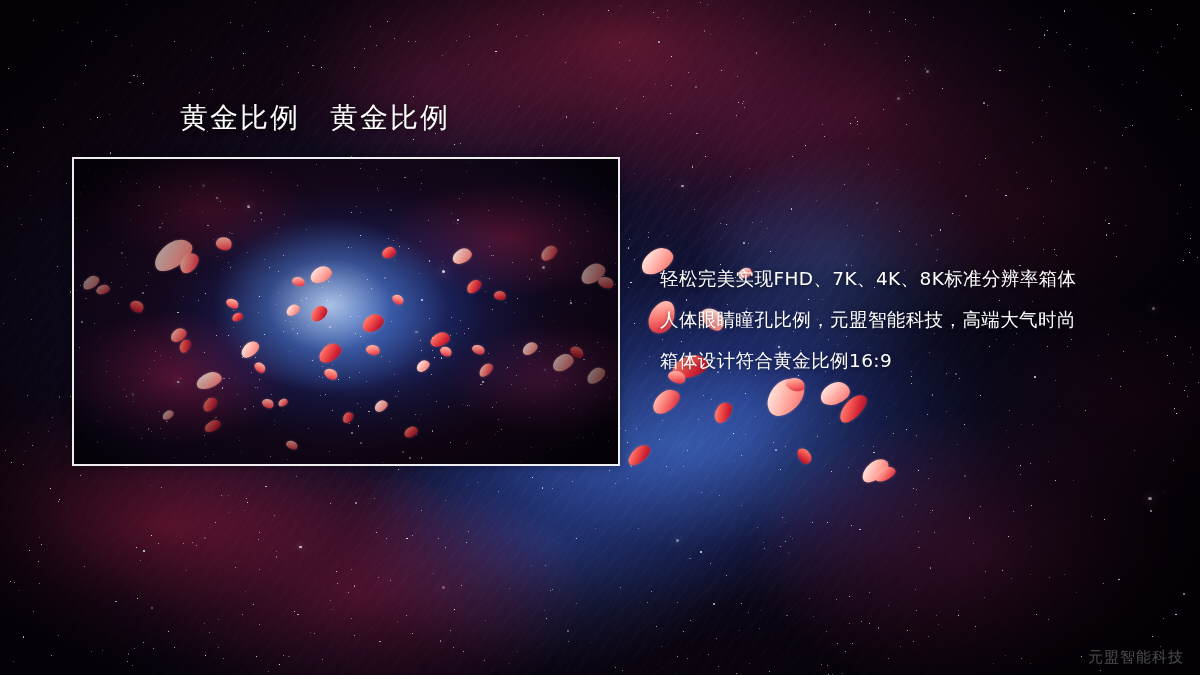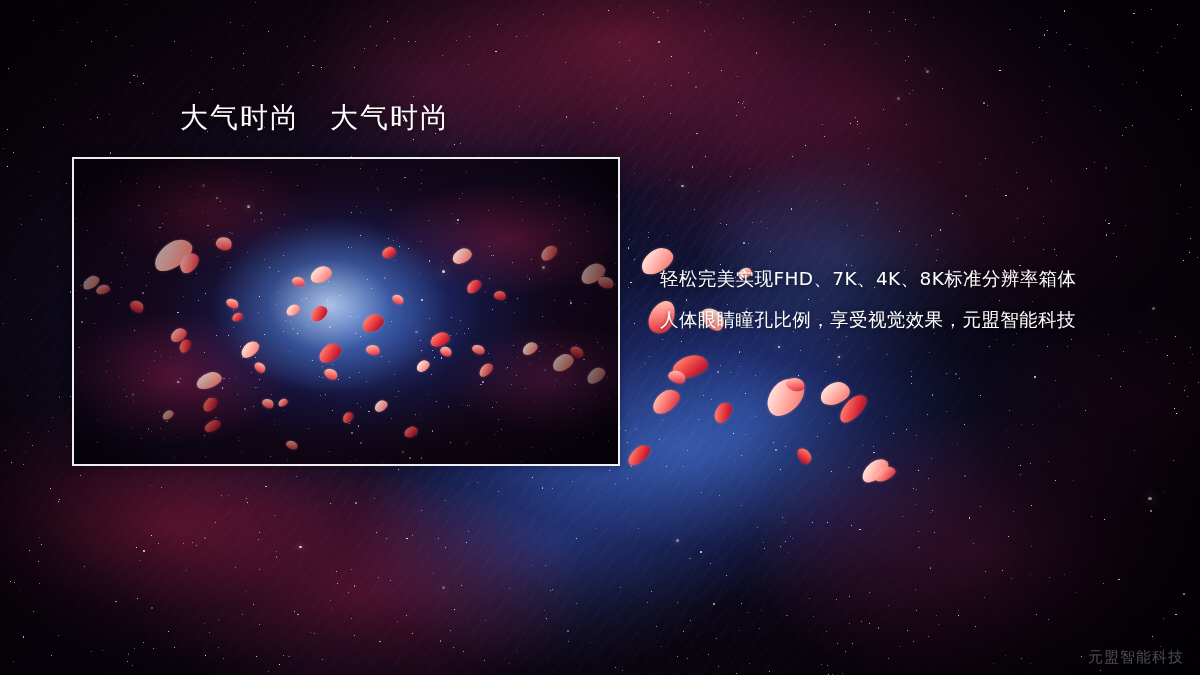--- a/index.html
+++ b/index.html
@@ -1542,22 +1542,23 @@
           <div class="petal" style="left:524px;top:118px;width:16px;height:11px;transform:rotate(24deg);opacity:1"></div>
           <div class="petal pale" style="left:512px;top:210px;width:20px;height:13px;transform:rotate(-34deg);opacity:1"></div>
           <div class="petal deep" style="left:330px;top:268px;width:14px;height:10px;transform:rotate(-20deg);opacity:1"></div>
           <div class="petal" style="left:212px;top:282px;width:12px;height:8px;transform:rotate(28deg);opacity:1"></div>
           <div class="petal pale" style="left:88px;top:252px;width:12px;height:8px;transform:rotate(-30deg);opacity:1"></div>
         </div>
       <div class="frame-vig"></div>
     </div>
   </div>
 
-  <div class="slide-title">大气时尚　大气时尚</div>
+  <div class="slide-title">黄金比例　黄金比例</div>
 
   <div class="body-copy">
     <div class="body-line">轻松完美实现FHD、7K、4K、8K标准分辨率箱体</div>
-    <div class="body-line">人体眼睛瞳孔比例，享受视觉效果，元盟智能科技</div>
+    <div class="body-line">人体眼睛瞳孔比例，元盟智能科技，高端大气时尚</div>
+    <div class="body-line">箱体设计符合黄金比例16:9</div>
   </div>
 
   <div class="watermark">元盟智能科技</div>
 
 </div>
 
 </body></html>

